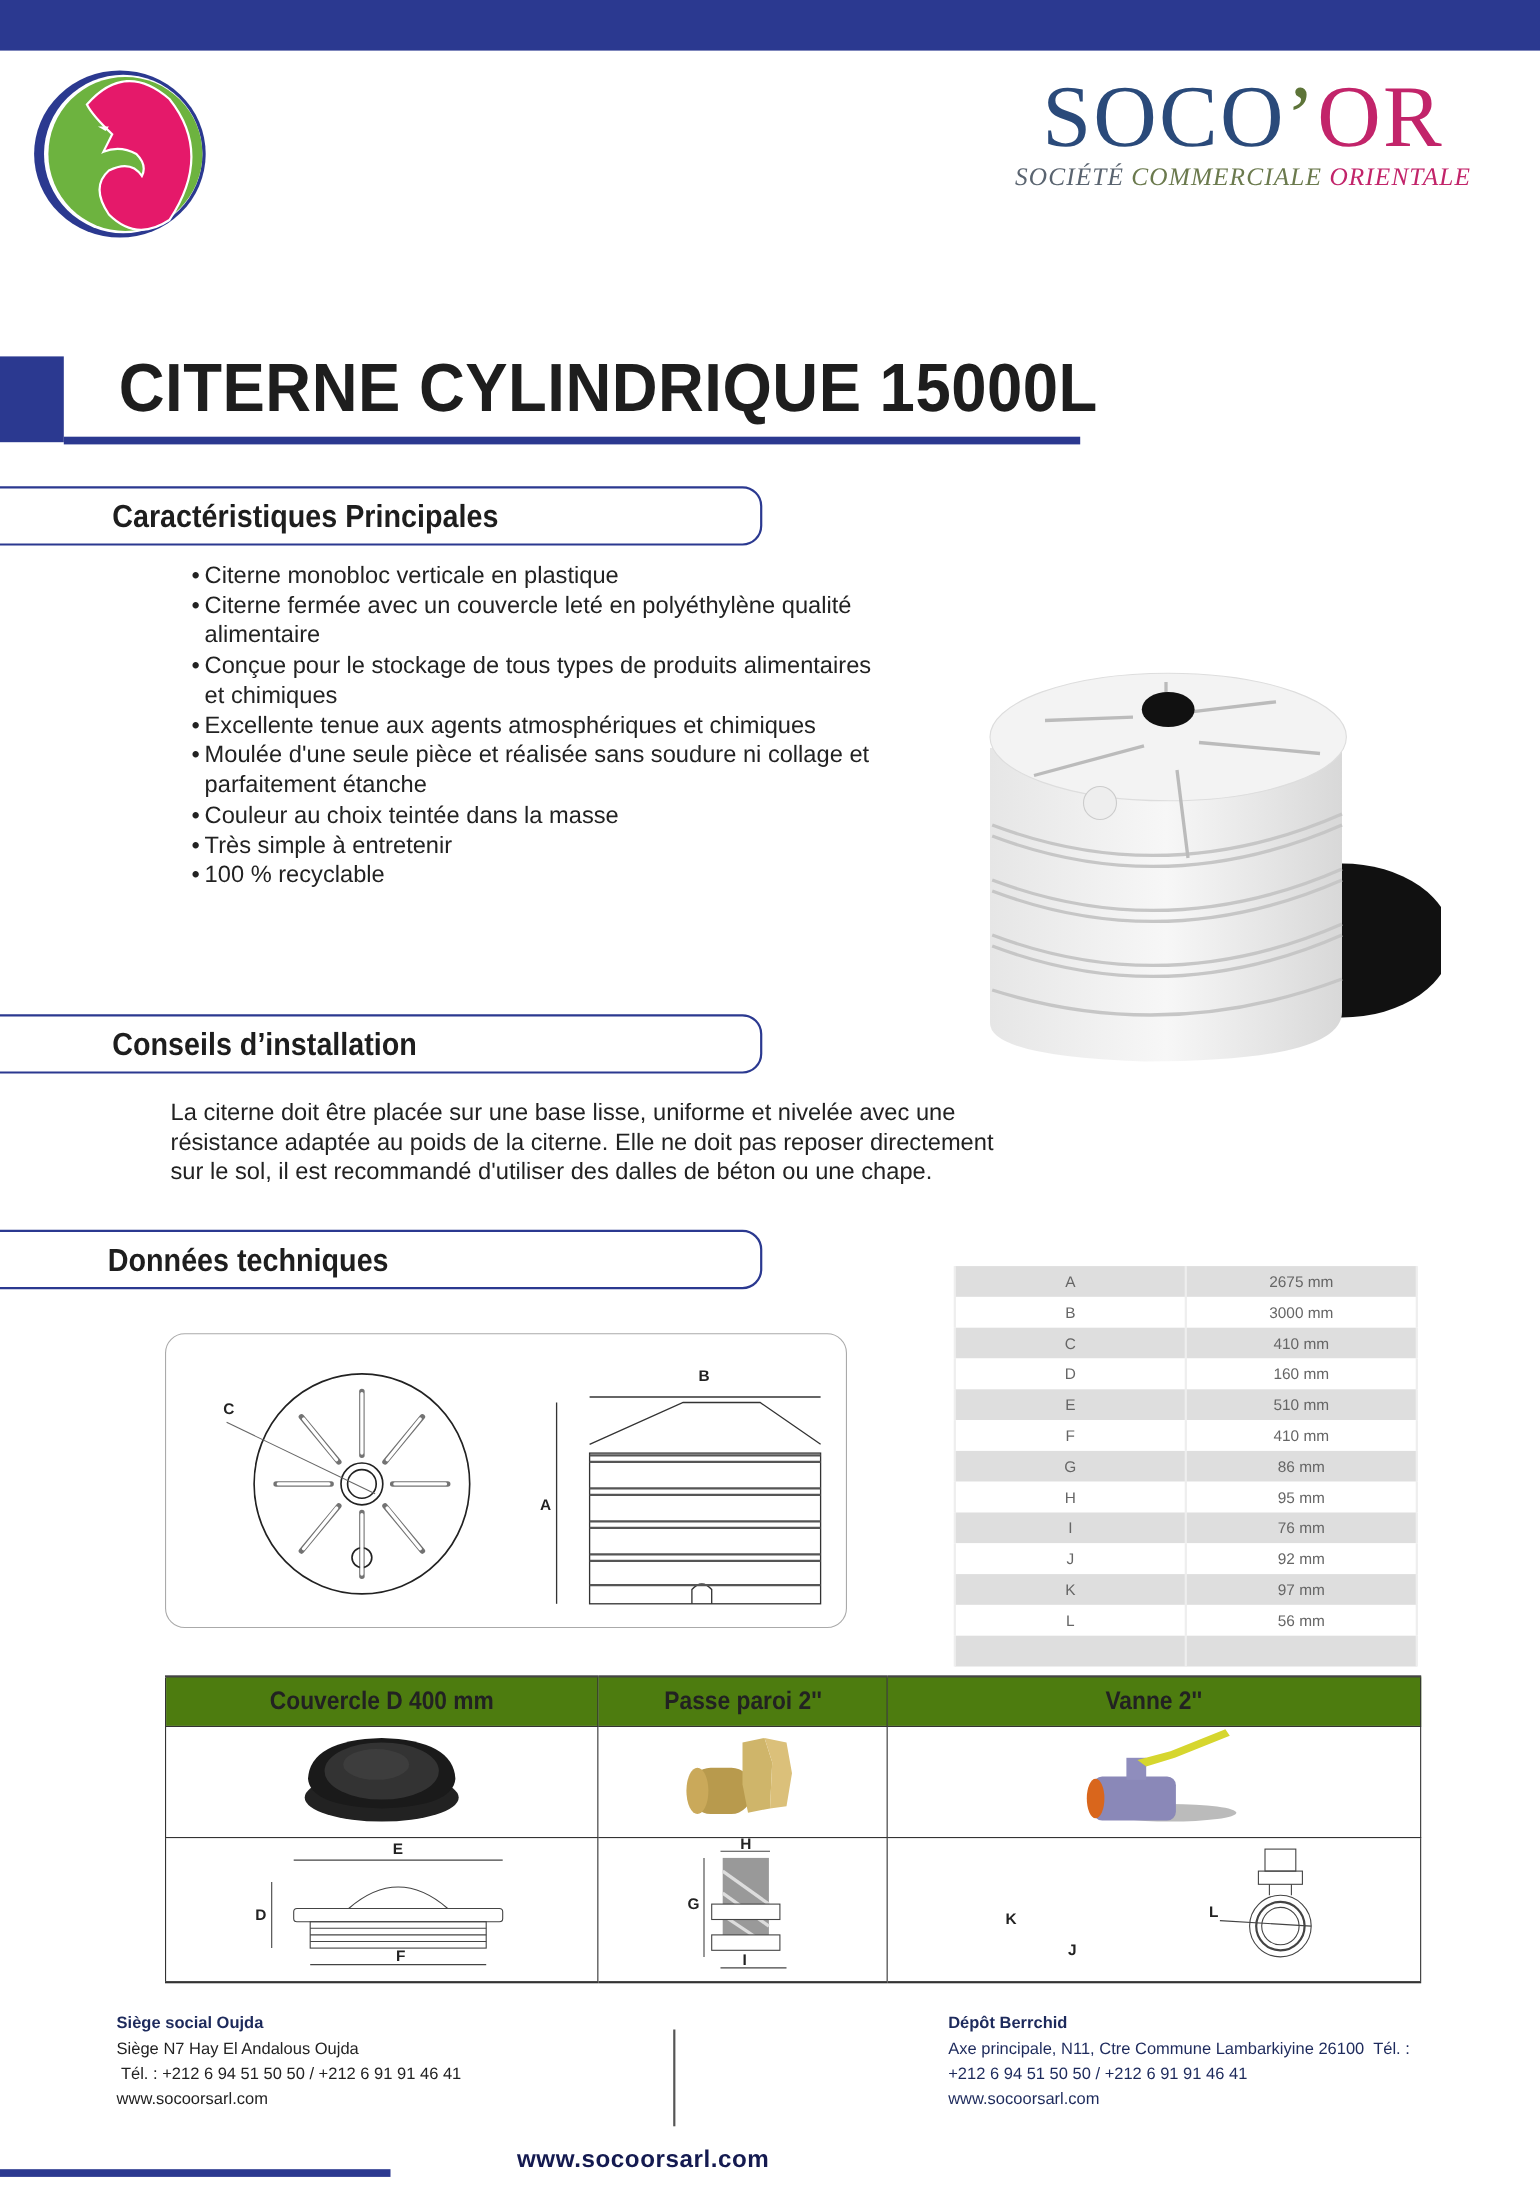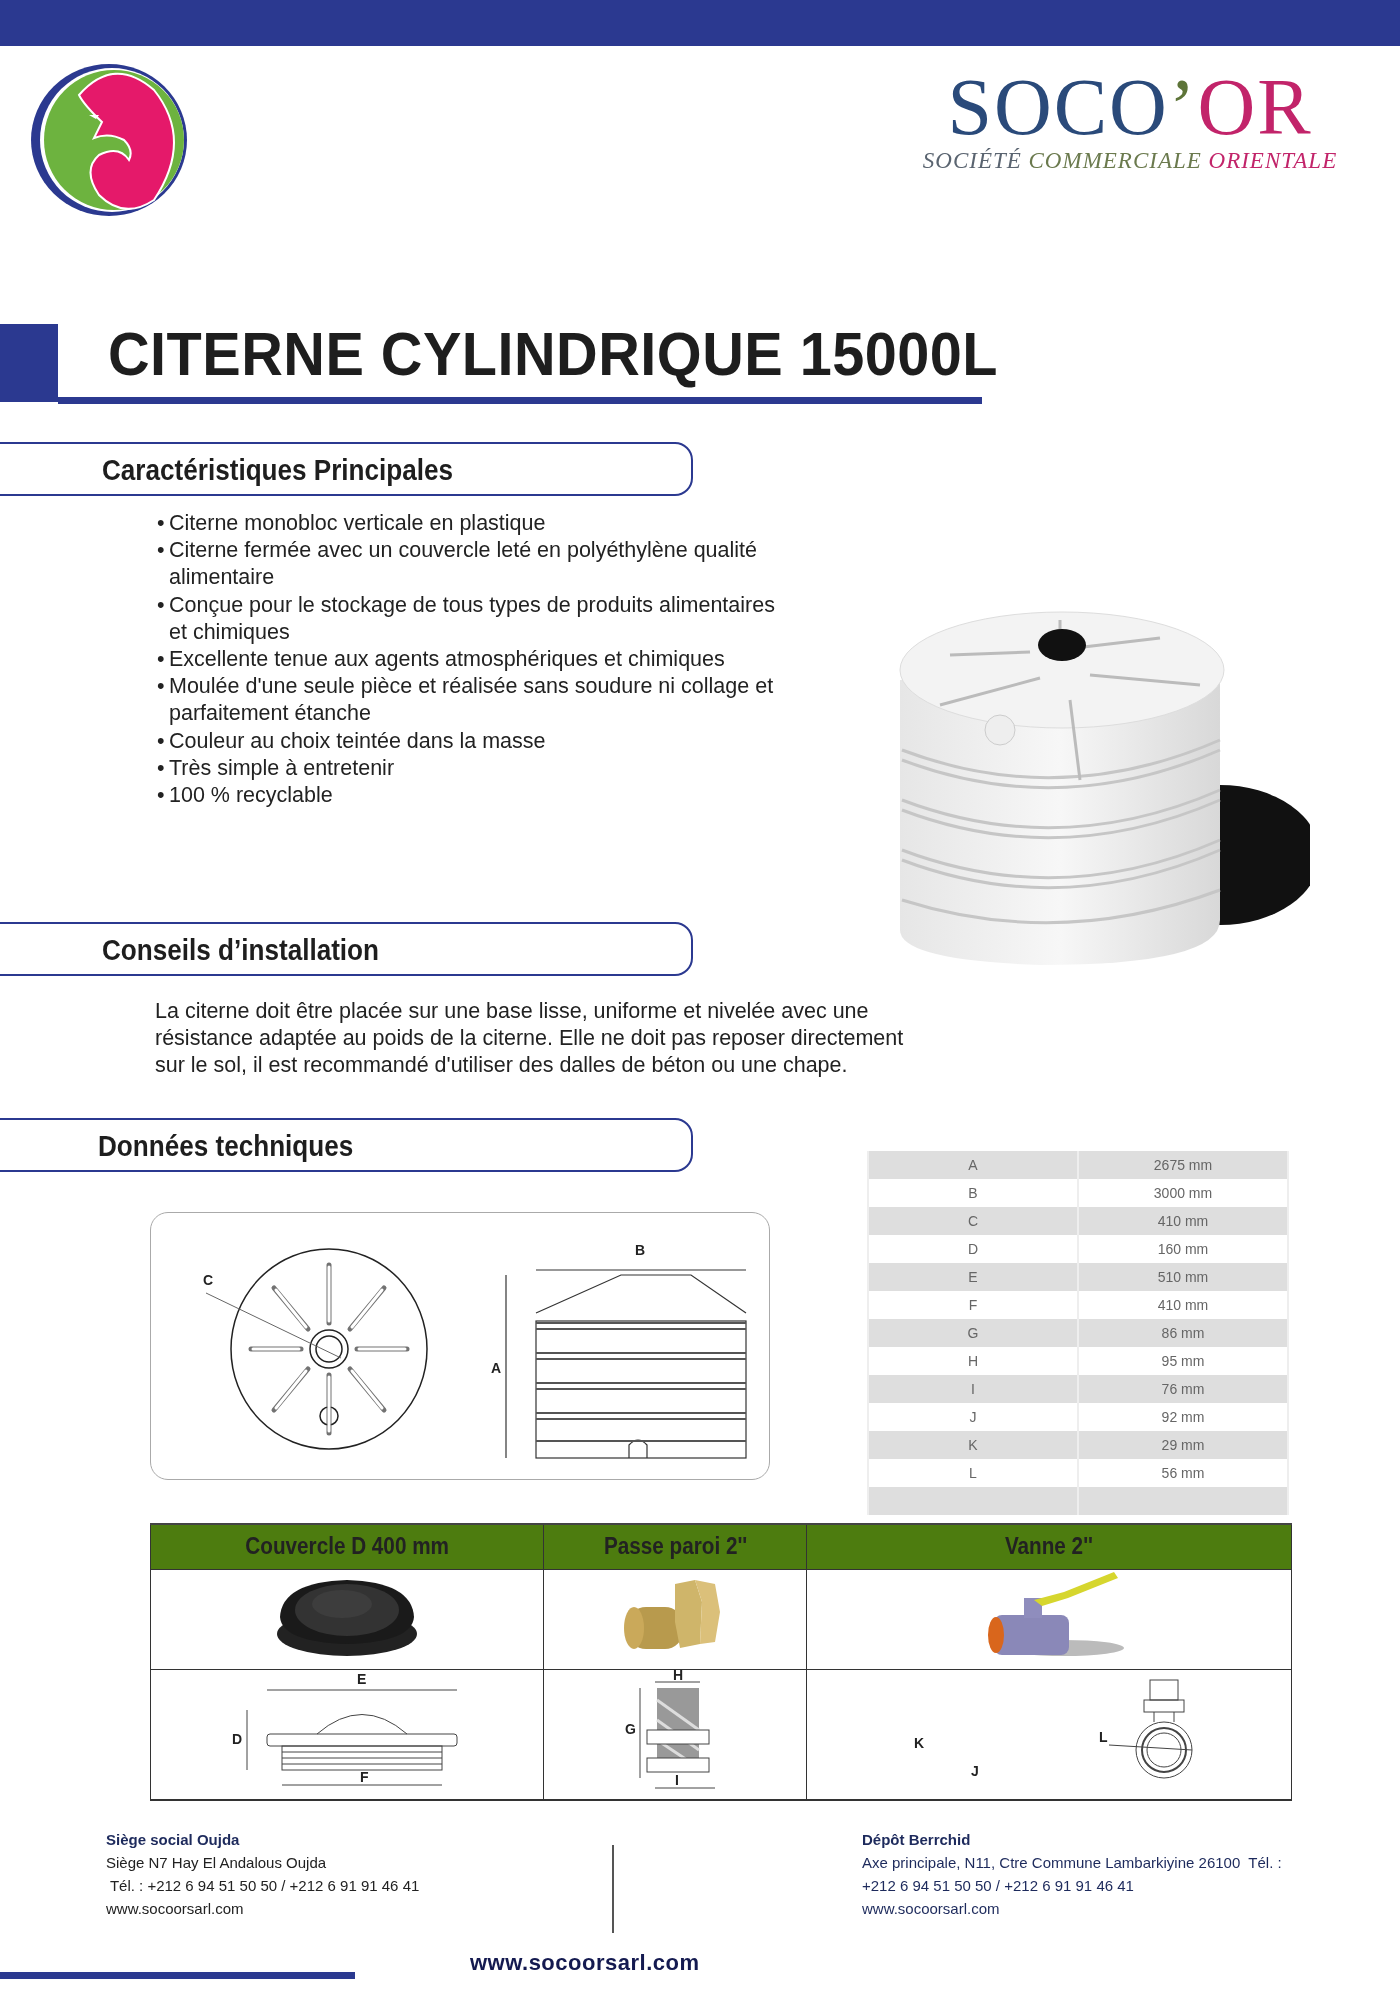--- a/index.html
+++ b/index.html
@@ -16,21 +16,21 @@
 
   .title-tab { left: 0; top: 324px; width: 58px; height: 78px; background: #2b3990; }
   .title { left: 108px; top: 318px; font-size: 62px; font-weight: bold; color: #1e1e1e; letter-spacing: 0.5px;
            font-family: "Liberation Sans", sans-serif; transform: scaleX(0.93); transform-origin: left; }
   .title-rule { left: 58px; top: 397px; width: 924px; height: 7px; background: #2b3990; }
 
   .sec-head { left: -20px; width: 713px; height: 54px; border: 2px solid #2b3990; border-radius: 0 18px 18px 0; }
   .sec-head span { position: absolute; left: 120px; top: 10px; font-size: 29px; font-weight: bold; color: #1e1e1e;
                    transform: scaleX(0.9); transform-origin: left; white-space: nowrap; }
 
-  .bullets { left: 152px; top: 510px; width: 640px; font-size: 21.5px; line-height: 27.2px; color: #222; }
+  .bullets { left: 169px; top: 510px; width: 640px; font-size: 21.5px; line-height: 27.2px; color: #222; }
   .bullets li { list-style: none; padding-left: 17px; text-indent: -12px; }
   .bullets li::before { content: "•"; display: inline-block; width: 12px; text-indent: 0; }
 
   .tank-img { left: 890px; top: 600px; width: 420px; height: 370px; }
 
   .install-text { left: 155px; top: 998px; width: 770px; font-size: 21.5px; line-height: 27px; color: #222; }
 
   .drawing-box { left: 150px; top: 1212px; width: 620px; height: 268px; border: 1.5px solid #aaa; border-radius: 18px; background: #fff; }
 
   .dim-table { left: 867px; top: 1151px; width: 422px; border-collapse: collapse; font-size: 14px; color: #666; }
@@ -236,21 +236,21 @@
     <tr>
         <td>I</td>
         <td>76 mm</td>
       </tr>
     <tr>
         <td>J</td>
         <td>92 mm</td>
       </tr>
     <tr>
         <td>K</td>
-        <td>29 mm</td>
+        <td>97 mm</td>
       </tr>
     <tr>
         <td>L</td>
         <td>56 mm</td>
       </tr>
     <tr>
         <td></td>
         <td></td>
       </tr>
   </tbody>

